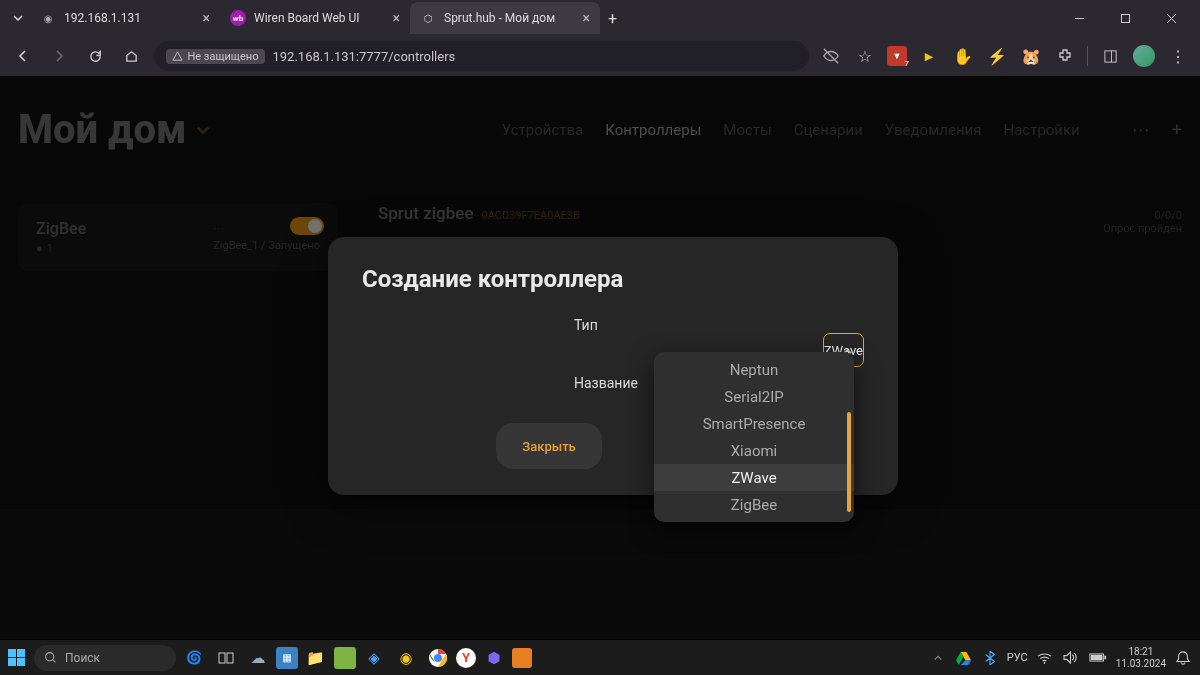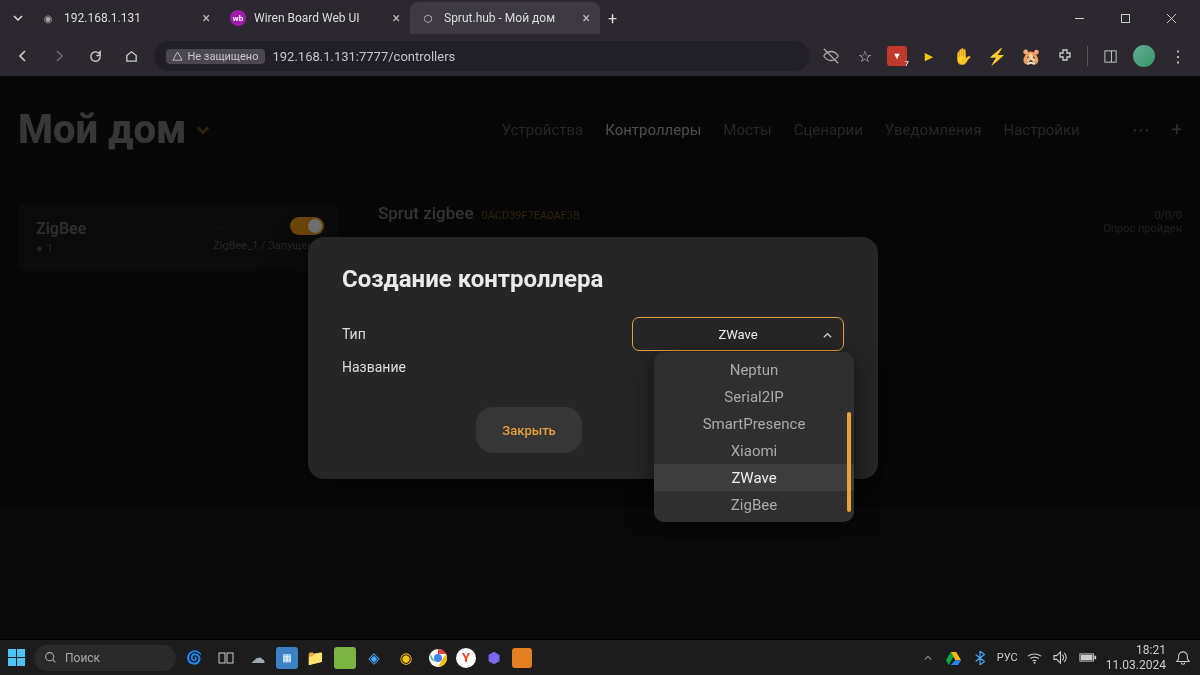--- a/index.html
+++ b/index.html
@@ -43,23 +43,23 @@
 .zcard-title { font-weight: 600; }
 .zcard-status { font-size: 11px; margin-left: auto; color: #555; }
 .toggle { width: 34px; height: 18px; background: #f39c12; border-radius: 10px; position: relative; }
 .toggle::after { content: ''; position: absolute; right: 2px; top: 2px; width: 14px; height: 14px; background: #fff; border-radius: 50%; }
 .main-panel { flex: 1; color: #555; font-size: 14px; }
 .main-panel-title { font-size: 17px; color: #777; font-weight: 500; }
 .main-panel-id { color: #685020; font-size: 11px; margin-left: 8px; }
 .main-panel-stats { margin-left: auto; text-align: right; font-size: 11px; color: #4a4a4a; }
 
 
-.modal { position: absolute; left: 308px; top: 237px; width: 570px; background: #262626; border-radius: 16px; padding: 28px 34px 26px; z-index: 10; box-shadow: 0 10px 40px rgba(0,0,0,0.5); }
+.modal { position: absolute; left: 328px; top: 237px; width: 570px; background: #262626; border-radius: 16px; padding: 28px 34px 26px; z-index: 10; box-shadow: 0 10px 40px rgba(0,0,0,0.5); }
 .modal-title { font-size: 24px; font-weight: 700; color: #eaeaea; margin-bottom: 24px; }
-.form-row { display: flex; align-items: center; margin-bottom: 16px; }
+.form-row { display: flex; align-items: flex-end; margin-bottom: 16px; flex-direction: column; }
 .form-label { font-size: 14px; color: #ddd; width: 290px; }
 .form-row.top { margin-bottom: 8px; }
 .select-box { position: relative; flex: 1; }
 .select-display { height: 34px; border: 1.5px solid #e8a23a; border-radius: 7px; background: #262626; color: #eee; display: flex; align-items: center; justify-content: center; font-size: 13px; cursor: pointer; position: relative; }
 .select-arrow { position: absolute; right: 10px; color: #ccc; transform: rotate(180deg); }
 .modal-buttons { display: flex; justify-content: center; gap: 16px; margin-top: 32px; }
 .btn { height: 46px; padding: 0 26px; border-radius: 17px; font-size: 13px; display: flex; align-items: center; cursor: pointer; }
 .btn-close { background: #363636; color: #e8a23a; font-weight: 500; }
 .btn-add { background: #e8a23a; color: #222; font-weight: 500; }
 
@@ -69,21 +69,21 @@
 .dropdown-opt.selected { background: #3d3d3d; color: #eee; }
 .dropdown-scroll { position: absolute; right: 3px; top: 60px; width: 4px; height: 100px; background: #e8a23a; border-radius: 2px; }
 
 
 .taskbar { position: absolute; bottom: 0; left: 0; right: 0; height: 36px; background: #1c1c1c; display: flex; align-items: center; padding: 0 8px; gap: 4px; border-top: 1px solid #000; }
 .start-btn { display: flex; gap: 1px; flex-wrap: wrap; width: 18px; height: 18px; cursor: pointer; }
 .start-sq { width: 8px; height: 8px; }
 .search-box { height: 26px; width: 142px; background: #2a2a2a; border-radius: 14px; display: flex; align-items: center; padding: 0 10px; gap: 8px; font-size: 12px; color: #aaa; margin-left: 4px; cursor: text; }
 .tb-icon { width: 28px; height: 28px; display: flex; align-items: center; justify-content: center; border-radius: 4px; cursor: pointer; font-size: 15px; }
 .tb-right { margin-left: auto; display: flex; align-items: center; gap: 8px; font-size: 11px; color: #ccc; }
-.tb-clock { text-align: right; line-height: 1.2; font-size: 12px; }
+.tb-clock { text-align: center; line-height: 1.2; font-size: 10px; }
 </style>
 </head>
 <body>
 
 <div class="browser-chrome">
   <div class="tab-bar">
     <div class="tab-dropdown">
       <svg width="12" height="12" viewBox="0 0 12 12">
           <path d="M2 4l4 4 4-4" stroke="currentColor" stroke-width="1.5" fill="none"></path>
         </svg>

